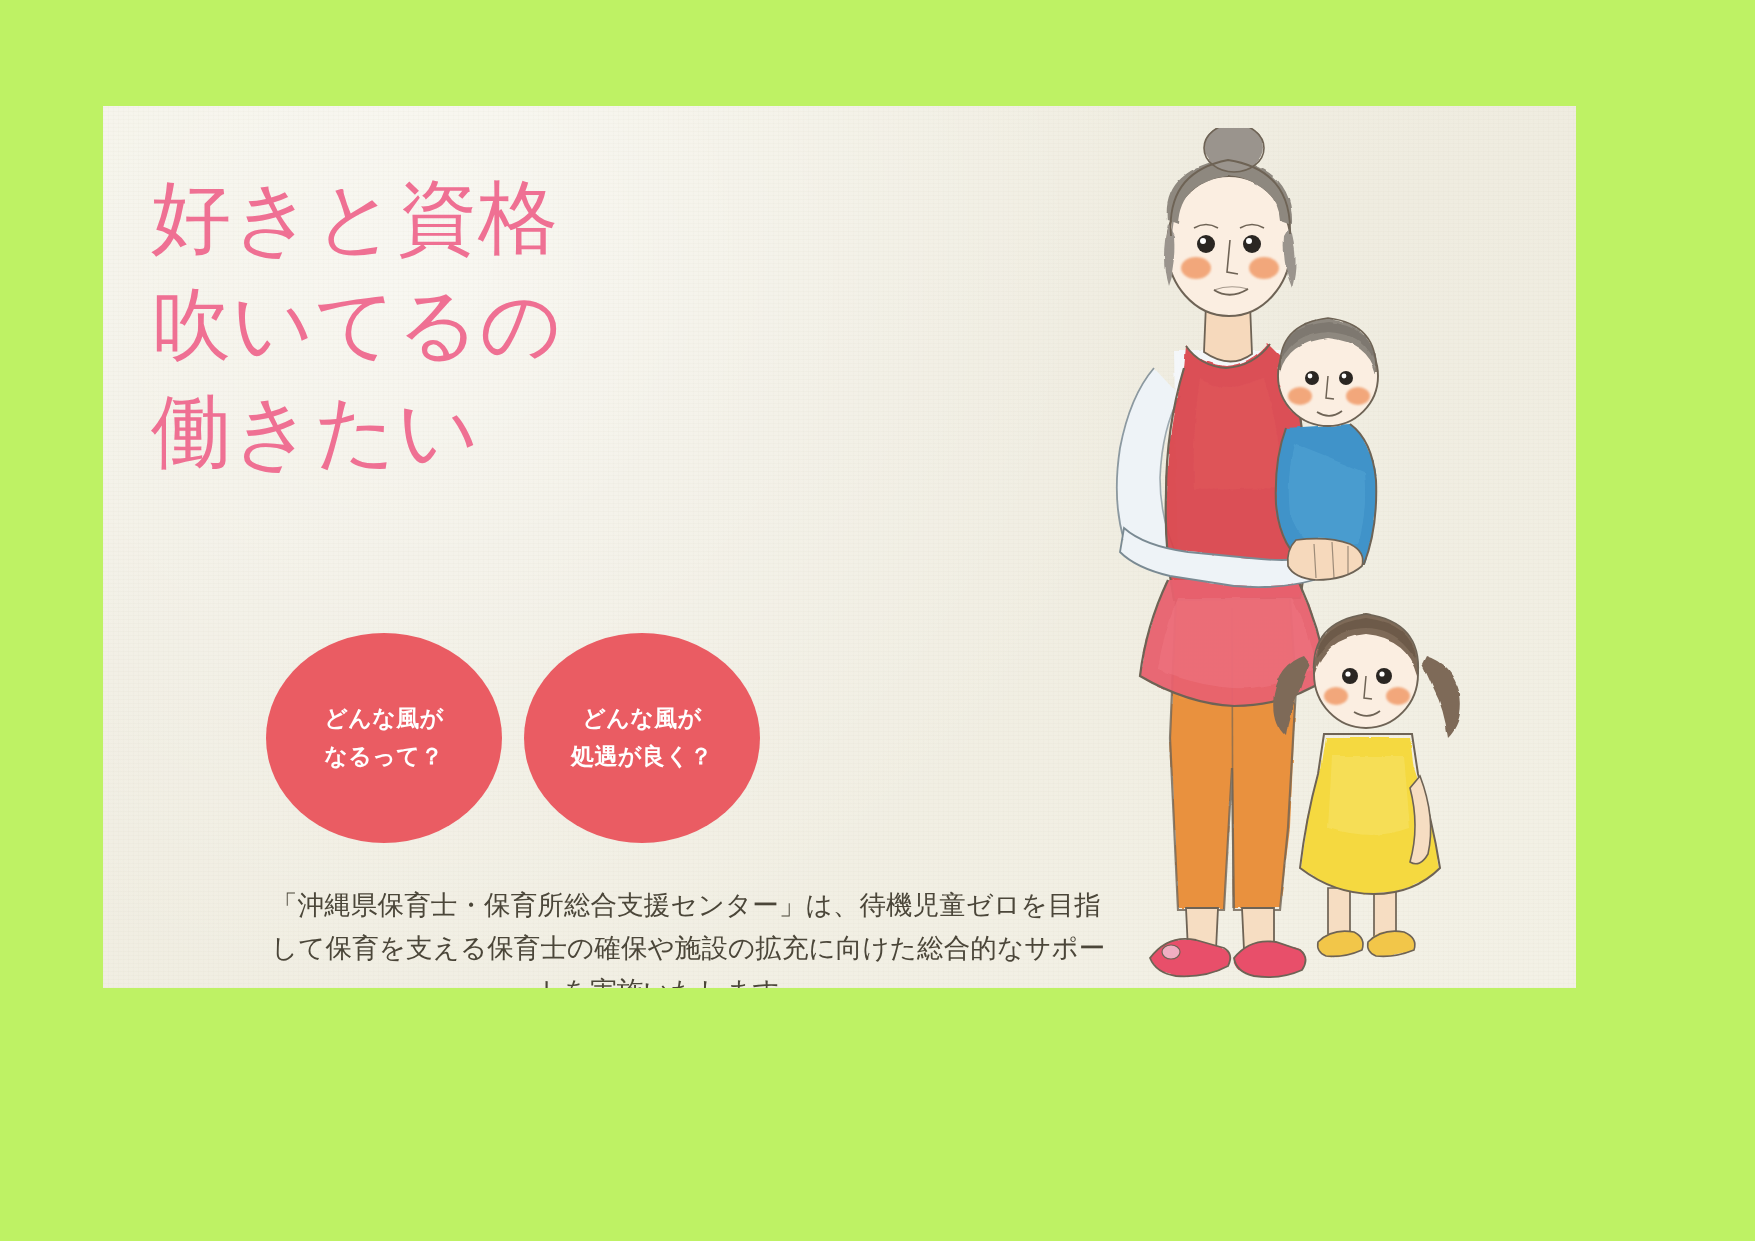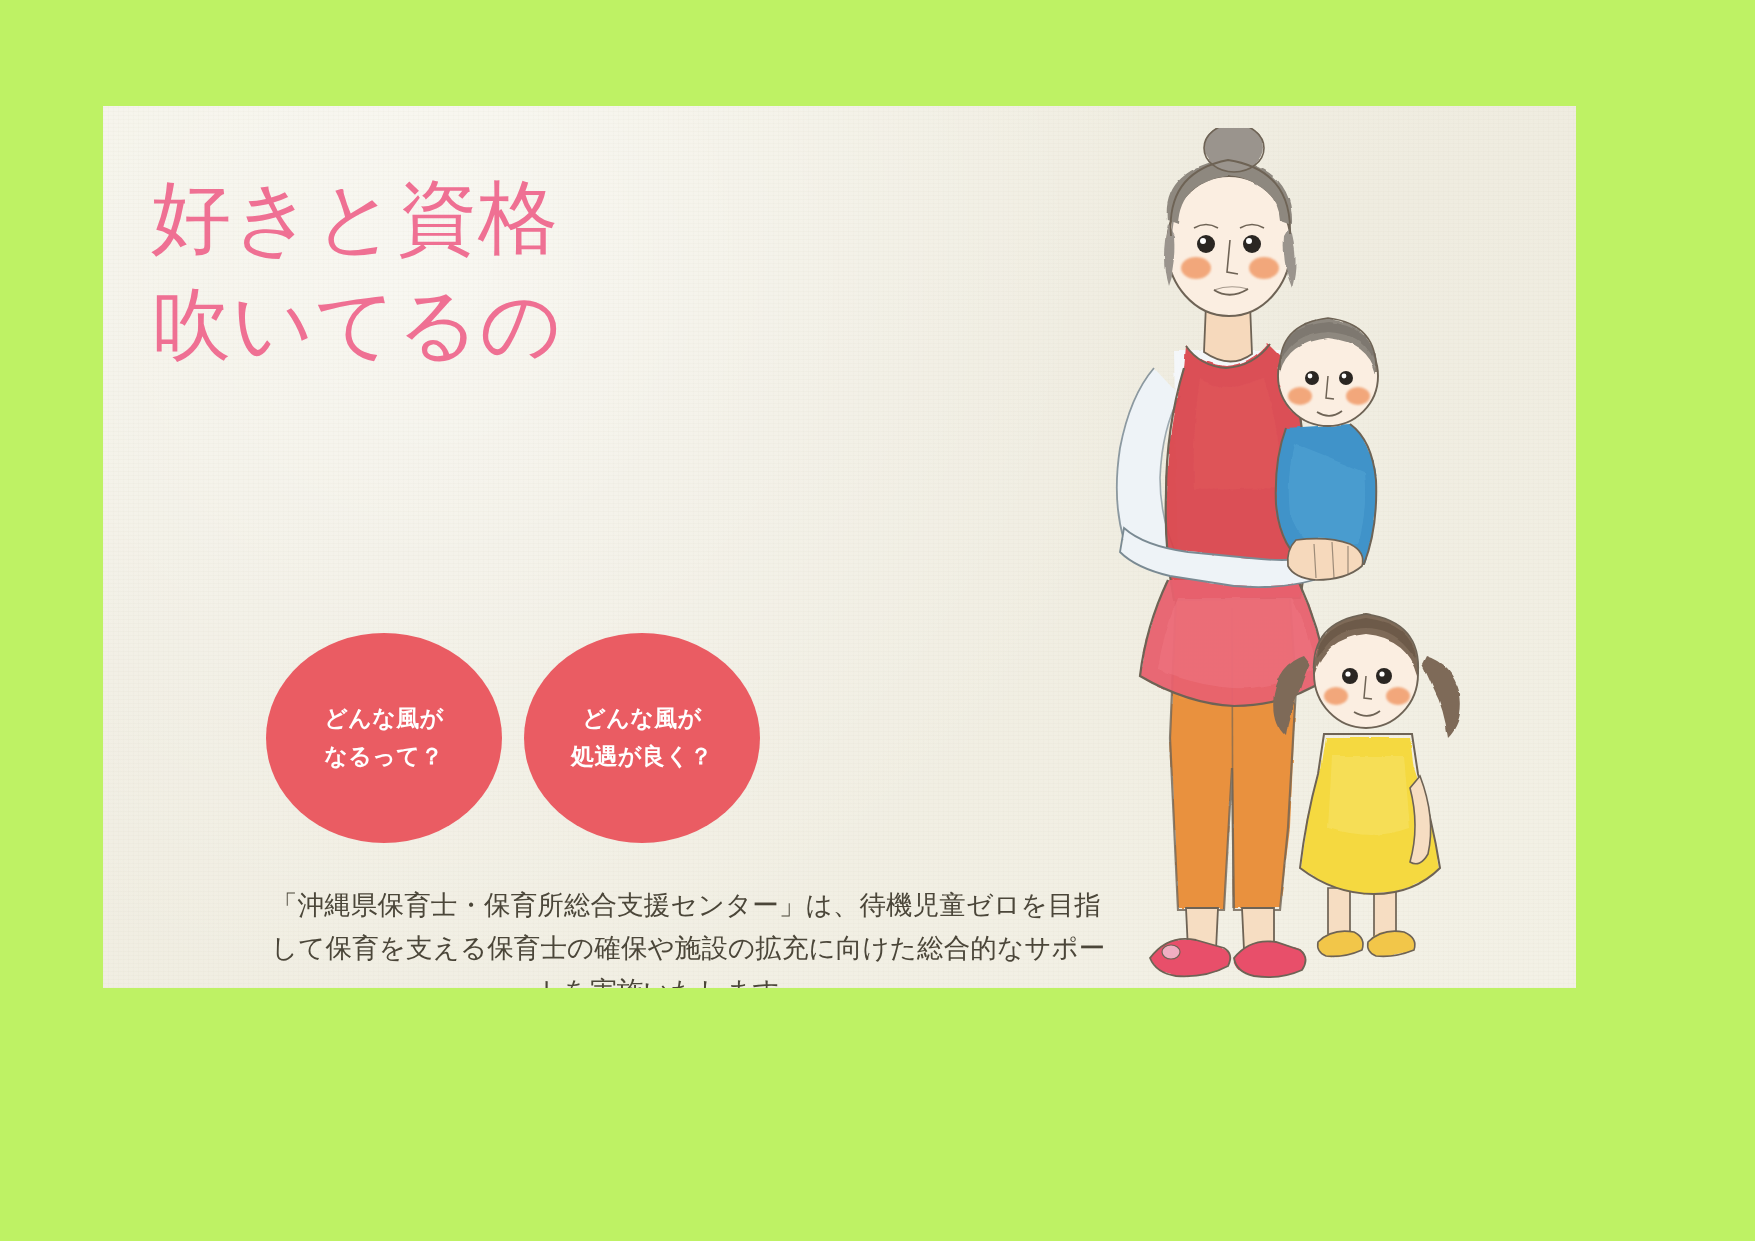--- a/index.html
+++ b/index.html
@@ -125,20 +125,21 @@
 <body>
 
 <div class="page">
 
   <div class="hero">
 
     <div class="copy-col">
       <h1 class="headline">
         <span class="hl-line">好きと資格</span>
         <span class="hl-line">吹いてるの</span>
+        <span class="hl-line">働きたい</span>
       </h1>
     </div>
 
     <div class="circle-row">
 
       <div class="circle">
         <span class="c-line">どんな風が</span>
         <span class="c-line">なるって？</span>
       </div>
 

